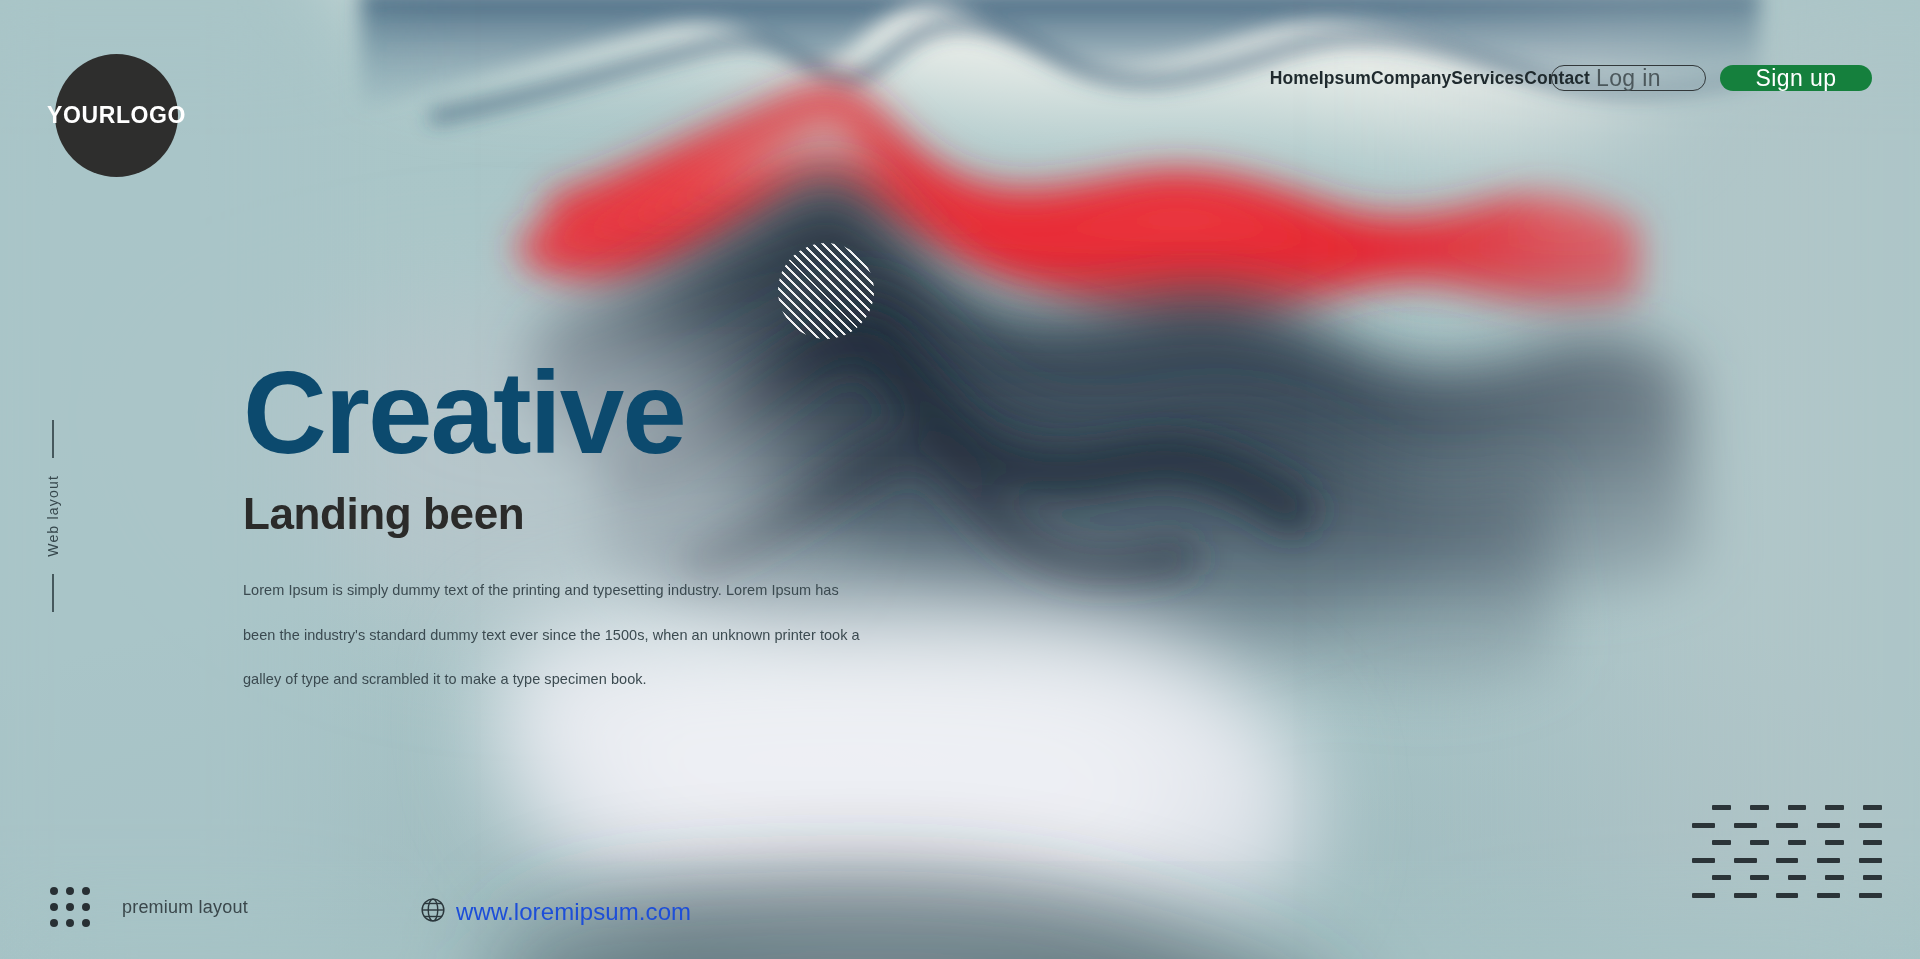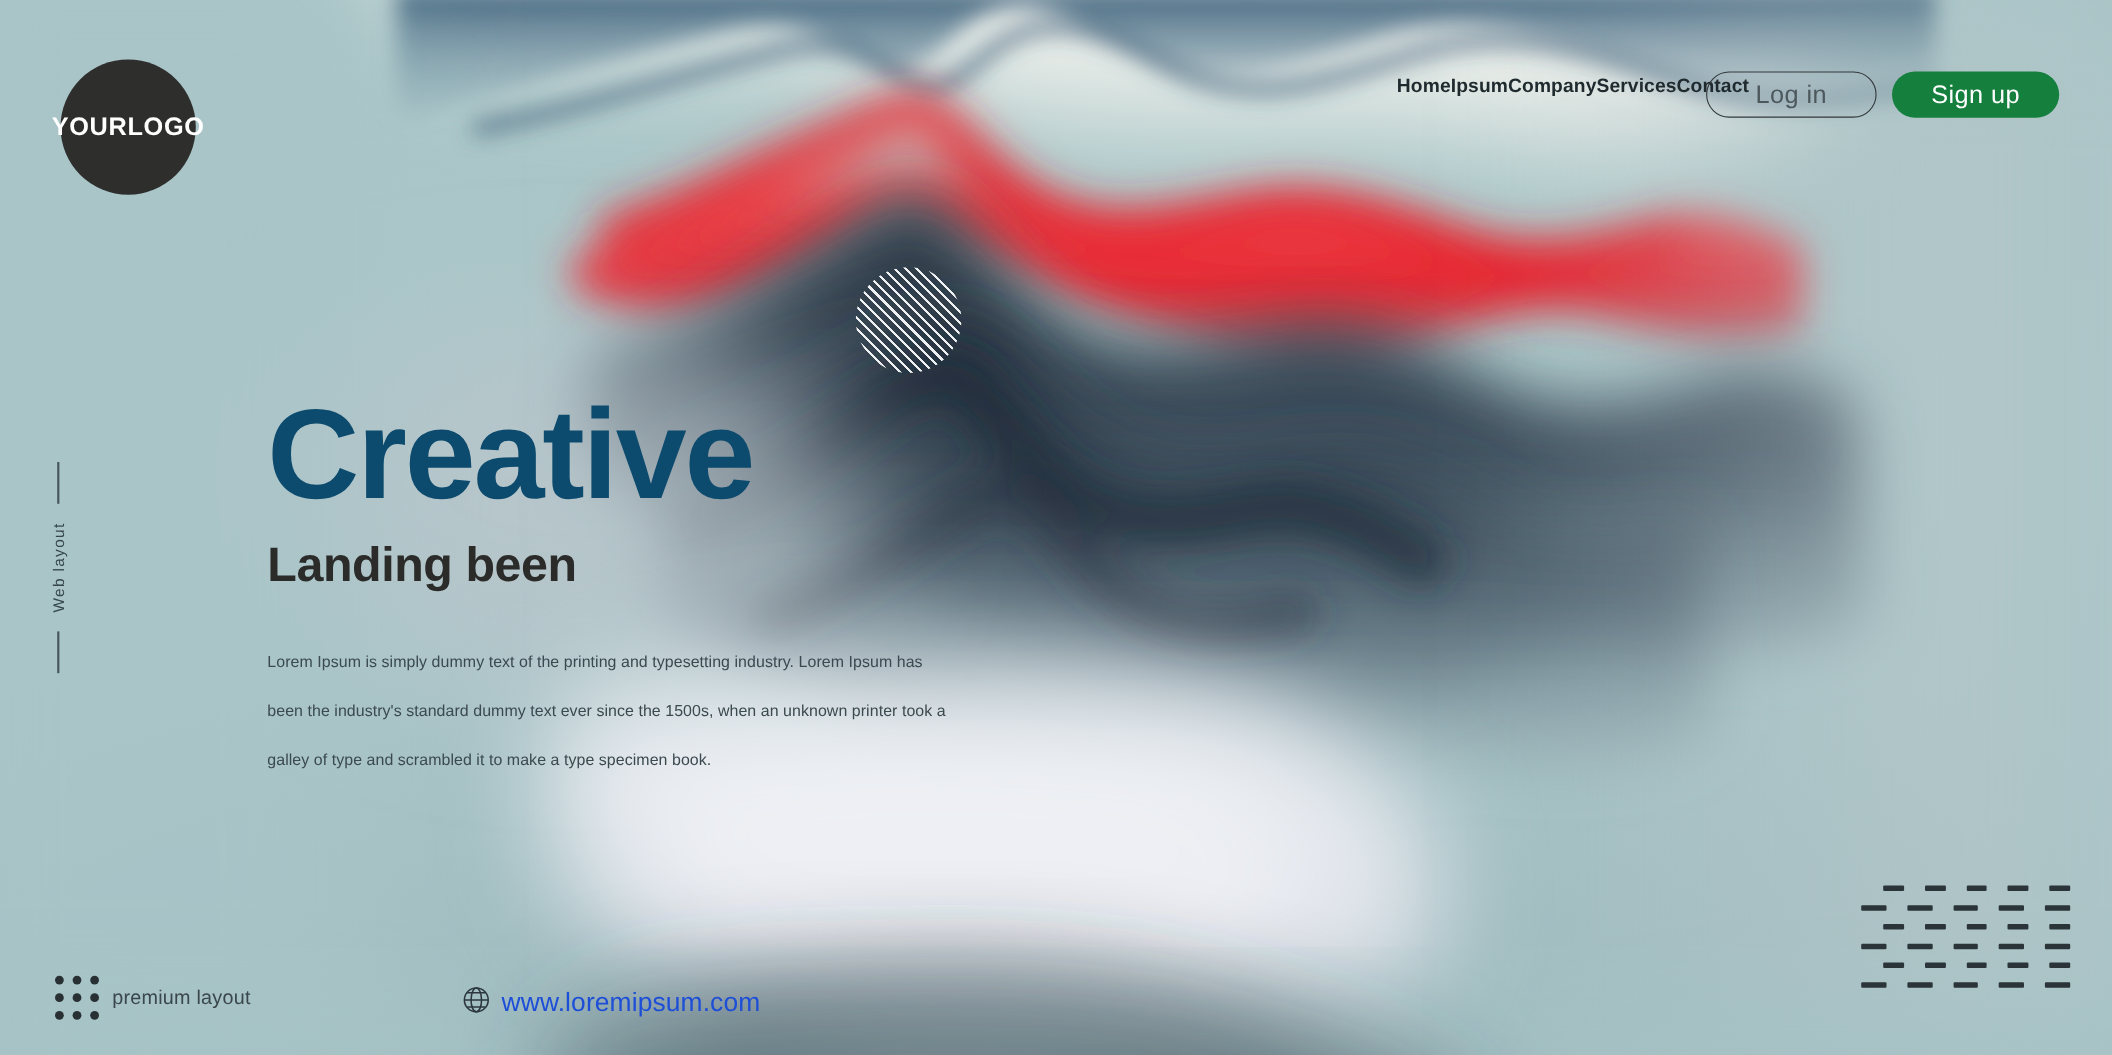--- a/index.html
+++ b/index.html
@@ -67,21 +67,21 @@
     text-decoration:none;
     letter-spacing:.1px;
     white-space:nowrap;
   }
 
   .auth {
     position:absolute; right:48px; top:65px;
     display:flex; align-items:center; gap:14px;
   }
   .btn {
-    height:42px;
+    height:26px;
     border-radius:24px;
     display:flex; align-items:center; justify-content:center;
     font-size:23px;
     letter-spacing:.4px;
     cursor:pointer;
     white-space:nowrap;
     font-weight:400;
   }
   .btn-login {
     width:155px;
@@ -105,21 +105,21 @@
     letter-spacing:-2px;
     line-height:1;
   }
   .hero h2 {
     margin-top:18px;
     font-size:44px;
     font-weight:700;
     color:#2b2b2a;
     letter-spacing:-.4px;
   }
-  .hero .para { margin-top:56px; }
+  .hero .para { margin-top:44px; }
   .hero .para p {
     font-size:14.5px;
     color:#3b4a50;
     line-height:1;
     margin-bottom:30px;
     letter-spacing:.05px;
   }
 
   
   .vlabel {
@@ -146,21 +146,21 @@
     background:repeating-linear-gradient(45deg,
         rgba(255,255,255,.92) 0px, rgba(255,255,255,.92) 2px,
         rgba(255,255,255,0) 2px, rgba(255,255,255,0) 7px);
     z-index:14;
   }
 
   
   .footer { position:absolute; left:0; bottom:0; width:100%; height:110px; z-index:20; }
   .foot-left {
     position:absolute; left:50px; bottom:32px;
-    display:flex; align-items:center; gap:12px;
+    display:flex; align-items:center; gap:32px;
   }
   .dotgrid {
     display:grid;
     grid-template-columns:repeat(3, 8px);
     grid-template-rows:repeat(3, 8px);
     gap:8px;
   }
   .dotgrid i { width:8px; height:8px; border-radius:50%; background:#283034; display:block; }
   .foot-label { font-size:18px; color:#3a474b; letter-spacing:.2px; }
 

